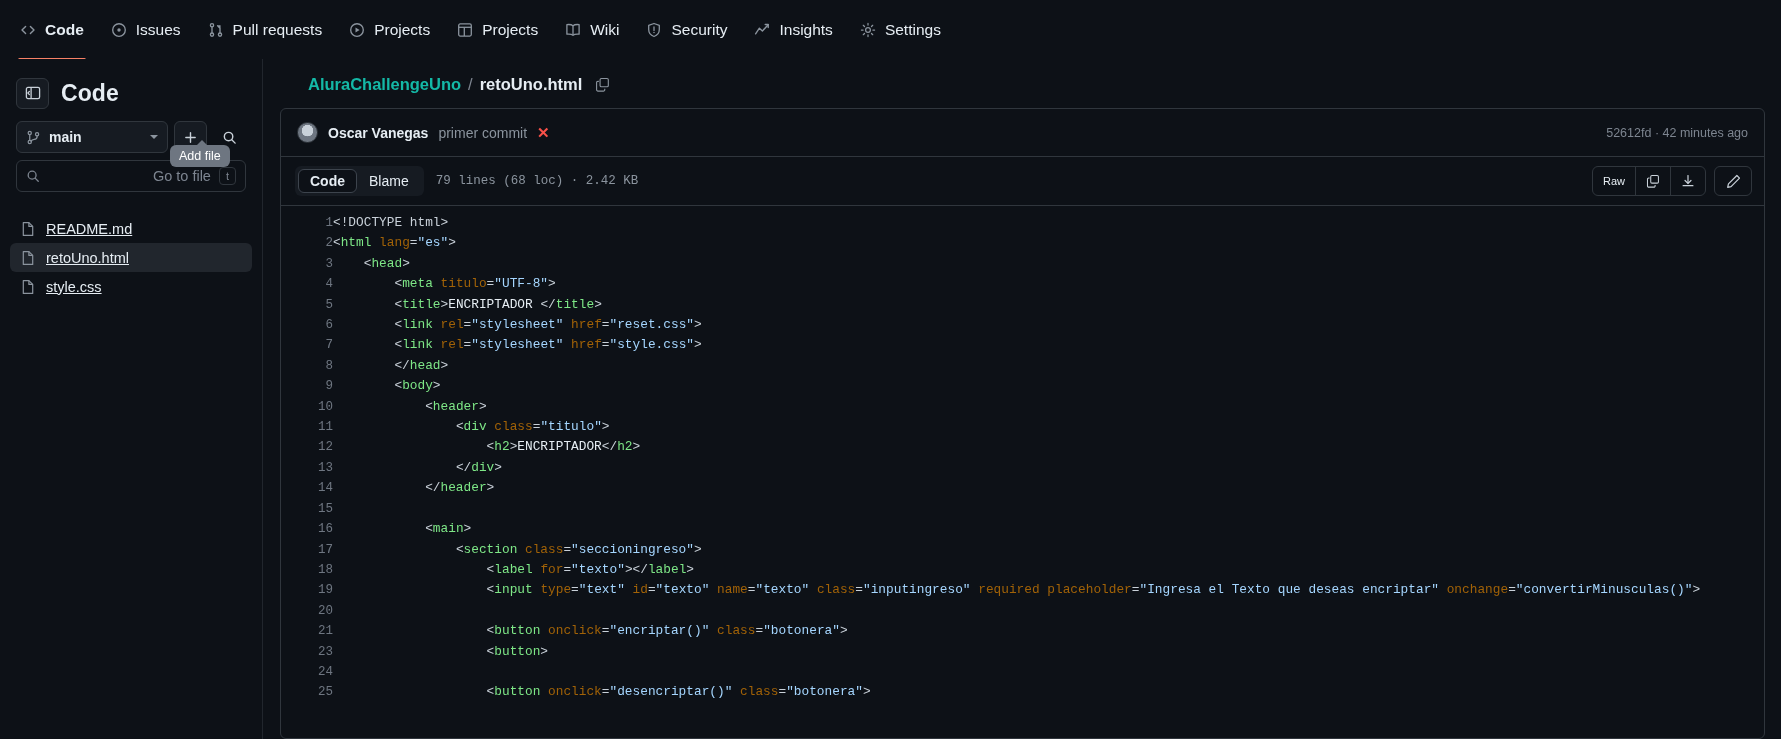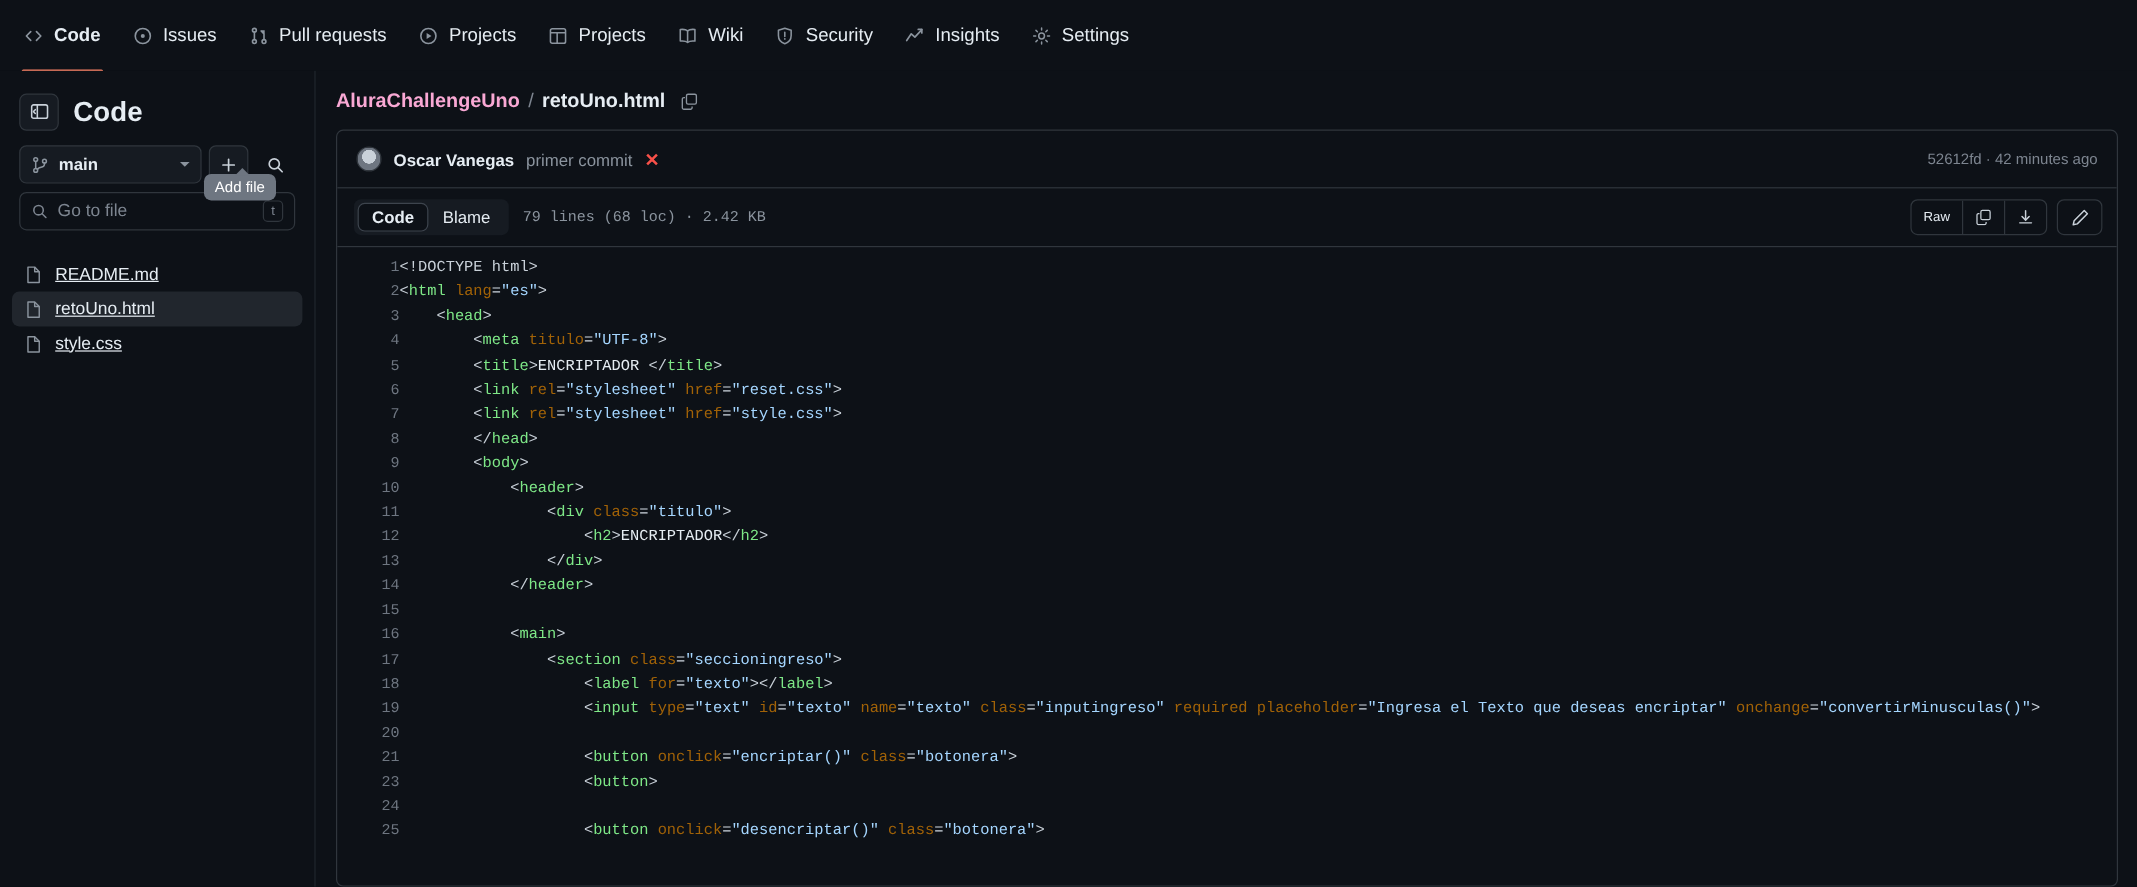--- a/index.html
+++ b/index.html
@@ -104,21 +104,21 @@
     margin-top: 7px;
     height: 32px;
     background: #0d1117;
     border: 1px solid #30363d;
     border-radius: 6px;
     display: flex; align-items: center;
     padding: 0 9px; gap: 8px;
     position: relative;
     cursor: text;
   }
-  .filefind .ph { color: #7d8590; font-size: 14.5px; flex: 1; }
+  .filefind .ph { color: #7d8590; font-size: 14.5px; flex: 1; text-align: right; }
   .kbd {
     border: 1px solid #30363d;
     border-radius: 4px;
     background: #0d1117;
     color: #7d8590;
     font-size: 11px;
     padding: 1px 6px;
     line-height: 14px;
   }
 
@@ -155,21 +155,21 @@
   }
   .file-item.selected { background: #21262d; }
 
   
   .main { flex: 1; min-width: 0; display: flex; flex-direction: column; }
   .breadcrumb {
     display: flex; align-items: center; gap: 7px;
     padding: 16px 0 14px 17px;
     font-size: 16.5px;
   }
-  .bc-repo { color: #f9a8d4; font-weight: 600; cursor: pointer; }
+  .bc-repo { color: #14b8a6; font-weight: 600; cursor: pointer; margin-left: 28px; }
   .bc-sep { color: #7d8590; font-weight: 400; }
   .bc-file { font-weight: 600; color: #e6edf3; }
   .bc-copy { margin-left: 6px; cursor: pointer; display: flex; }
 
   .filebox {
     margin: 0 16px 0 17px;
     border: 1px solid #30363d;
     border-radius: 6px;
     background: #0d1117;
     flex: 1;

